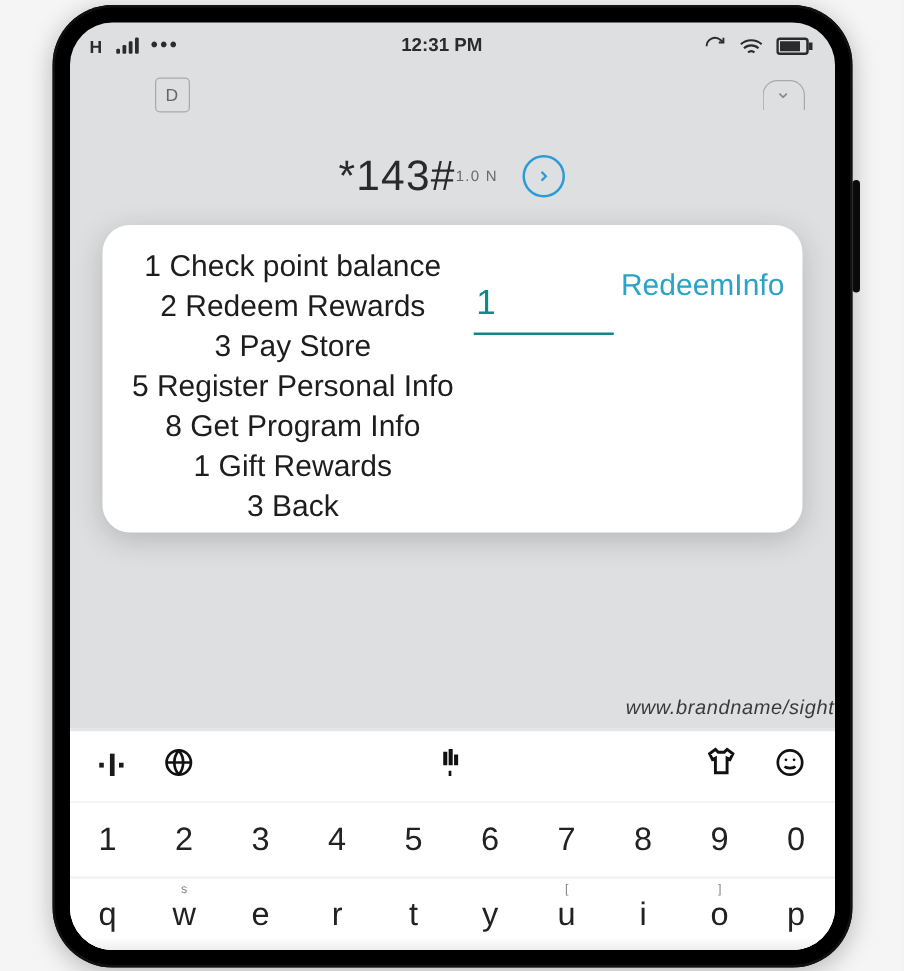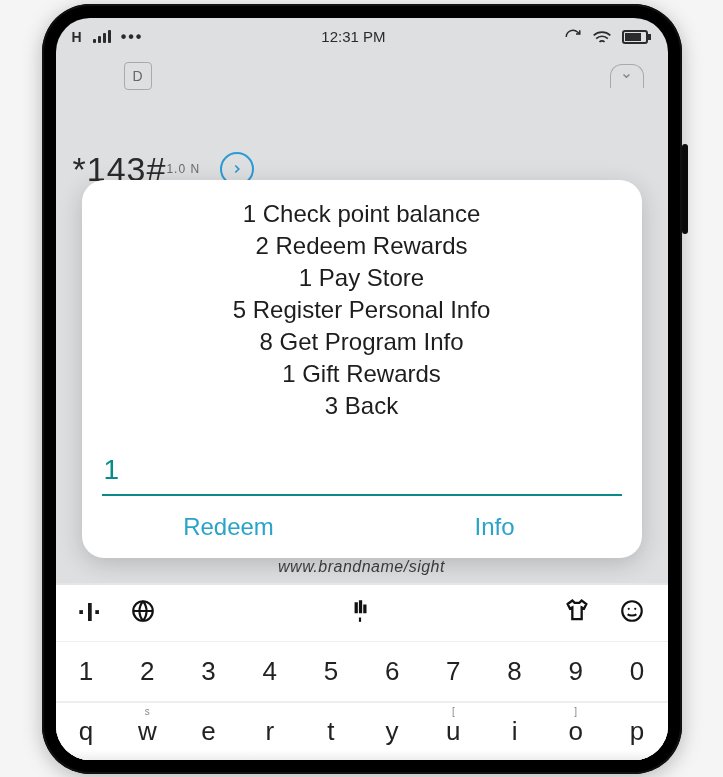--- a/index.html
+++ b/index.html
@@ -19,53 +19,53 @@
   .statusbar { height:38px; display:flex; align-items:center; justify-content:space-between; padding:0 16px; color:#2b2b2b; font-size:16px; }
   .sb-left { display:flex; align-items:center; gap:10px; font-weight:600; letter-spacing:1px;}
   .sb-left .carrier { font-size:14px; font-weight:700; }
   .signal { display:flex; align-items:flex-end; gap:2px; }
   .signal span { width:3px; background:#2b2b2b; display:block; border-radius:1px;}
   .signal span:nth-child(1){height:4px}
   .signal span:nth-child(2){height:7px}
   .signal span:nth-child(3){height:10px}
   .signal span:nth-child(4){height:13px}
   .dots { letter-spacing:2px; font-weight:700; }
-  .sb-center { font-size:15px; font-weight:400; }
+  .sb-center { font-size:15px; font-weight:700; }
   .sb-right { display:flex; align-items:center; gap:10px; }
   .wifi svg, .batt svg, .loop svg { display:block; }
   
   .subbar { height:40px; display:flex; align-items:center; padding:0 24px; color:#555; font-size:18px;}
   .subbar .tab { width:28px; height:28px; border:1px solid #aaa; border-radius:4px; display:flex; align-items:center; justify-content:center; font-size:14px; color:#666; margin-left:44px;}
   .subbar .drop { margin-left:auto; width:34px; height:24px; border:1px solid #aaa; border-bottom:none; border-radius:12px 12px 0 0; position:relative;}
   .subbar .drop::after{content:"⌄"; position:absolute; left:50%; top:-2px; transform:translateX(-50%); color:#888; font-size:16px;}
   
-  .dialed { position:absolute; top:132px; left:0; right:0; padding:0 17px; display:flex; align-items:center; justify-content:flex-start; }
+  .dialed { position:absolute; top:104px; left:0; right:0; padding:0 34px; display:flex; align-items:center; justify-content:center; }
   .dialed .code { font-size:34px; font-weight:500; color:#2a2a2a; letter-spacing:1px;}
   .dialed .right { display:flex; align-items:center; gap:20px; }
   .dialed .meta { font-size:12px; color:#6a6a6a; letter-spacing:1px;}
   .dialed .go { width:34px;height:34px;border:2px solid #2a9bd6;border-radius:50%;display:flex;align-items:center;justify-content:center;color:#2a9bd6; }
   
   .dialog {
     position:absolute; left:26px; right:26px; top:162px;
     background:#fff; border-radius:22px; box-shadow:0 6px 24px rgba(0,0,0,.18);
-    padding: 18px 14px 0; display:flex; flex-direction:column; align-items:stretch;
+    padding: 18px 14px 0; display:flex; flex-direction:row; align-items:stretch;
   }
   .menu { text-align:center; font-size:24px; line-height:32px; color:#1d1d1d; font-weight:400; padding:0 10px 4px;}
   .menu div { white-space:nowrap; }
   .inputwrap { margin-top:24px; padding:0 6px;}
   .ussd-input {
     width:100%; border:none; border-bottom:2px solid #0a8a88; background:transparent;
     font-size:28px; color:#0a8a88; padding:4px 2px 8px; outline:none;
     font-family:inherit;
   }
   .dlg-actions { display:flex; height:62px; align-items:center; }
   .dlg-actions button {
     flex:1; background:none; border:none; font-size:24px; color:#2aa3c9; font-weight:400; cursor:pointer; padding:12px 0;
   }
-  .belowtxt { position:absolute; left:0; right:0; top:540px; text-align:center; color:#3a3a3a; font-size:16px; letter-spacing:0.5px; font-style:italic;}
+  .belowtxt { position:absolute; left:0; right:0; top:540px; text-align:right; color:#3a3a3a; font-size:16px; letter-spacing:0.5px; font-style:italic;}
   
   .keyboard { position:absolute; left:0; right:0; bottom:0; background:#fff; border-top:2px solid #e6e6e6; }
   .kb-tool { height:56px; display:flex; align-items:center; justify-content:space-between; padding:0 22px; color:#1a1a1a; }
   .kb-tool .grp { display:flex; align-items:center; gap:28px; }
   .krow { display:flex; }
   .key {
     flex:1; height:60px; display:flex; align-items:center; justify-content:center;
     font-size:26px; color:#222; background:#fff; position:relative;
     border-top:1px solid #eee;
   }
@@ -133,21 +133,21 @@
                 <path d="M9 6l6 6-6 6"></path>
               </svg>
           </span>
         </div>
       </div>
 
       <div class="dialog">
         <div class="menu">
           <div>1 Check point balance</div>
           <div>2 Redeem Rewards</div>
-          <div>1 Pay Store</div>
+          <div>3 Pay Store</div>
           <div>5 Register Personal Info</div>
           <div>8 Get Program Info</div>
           <div>1 Gift Rewards</div>
           <div>3 Back</div>
         </div>
         <div class="inputwrap">
           <input class="ussd-input" value="1" style="">
         </div>
         <div class="dlg-actions">
           <button>Redeem</button>

